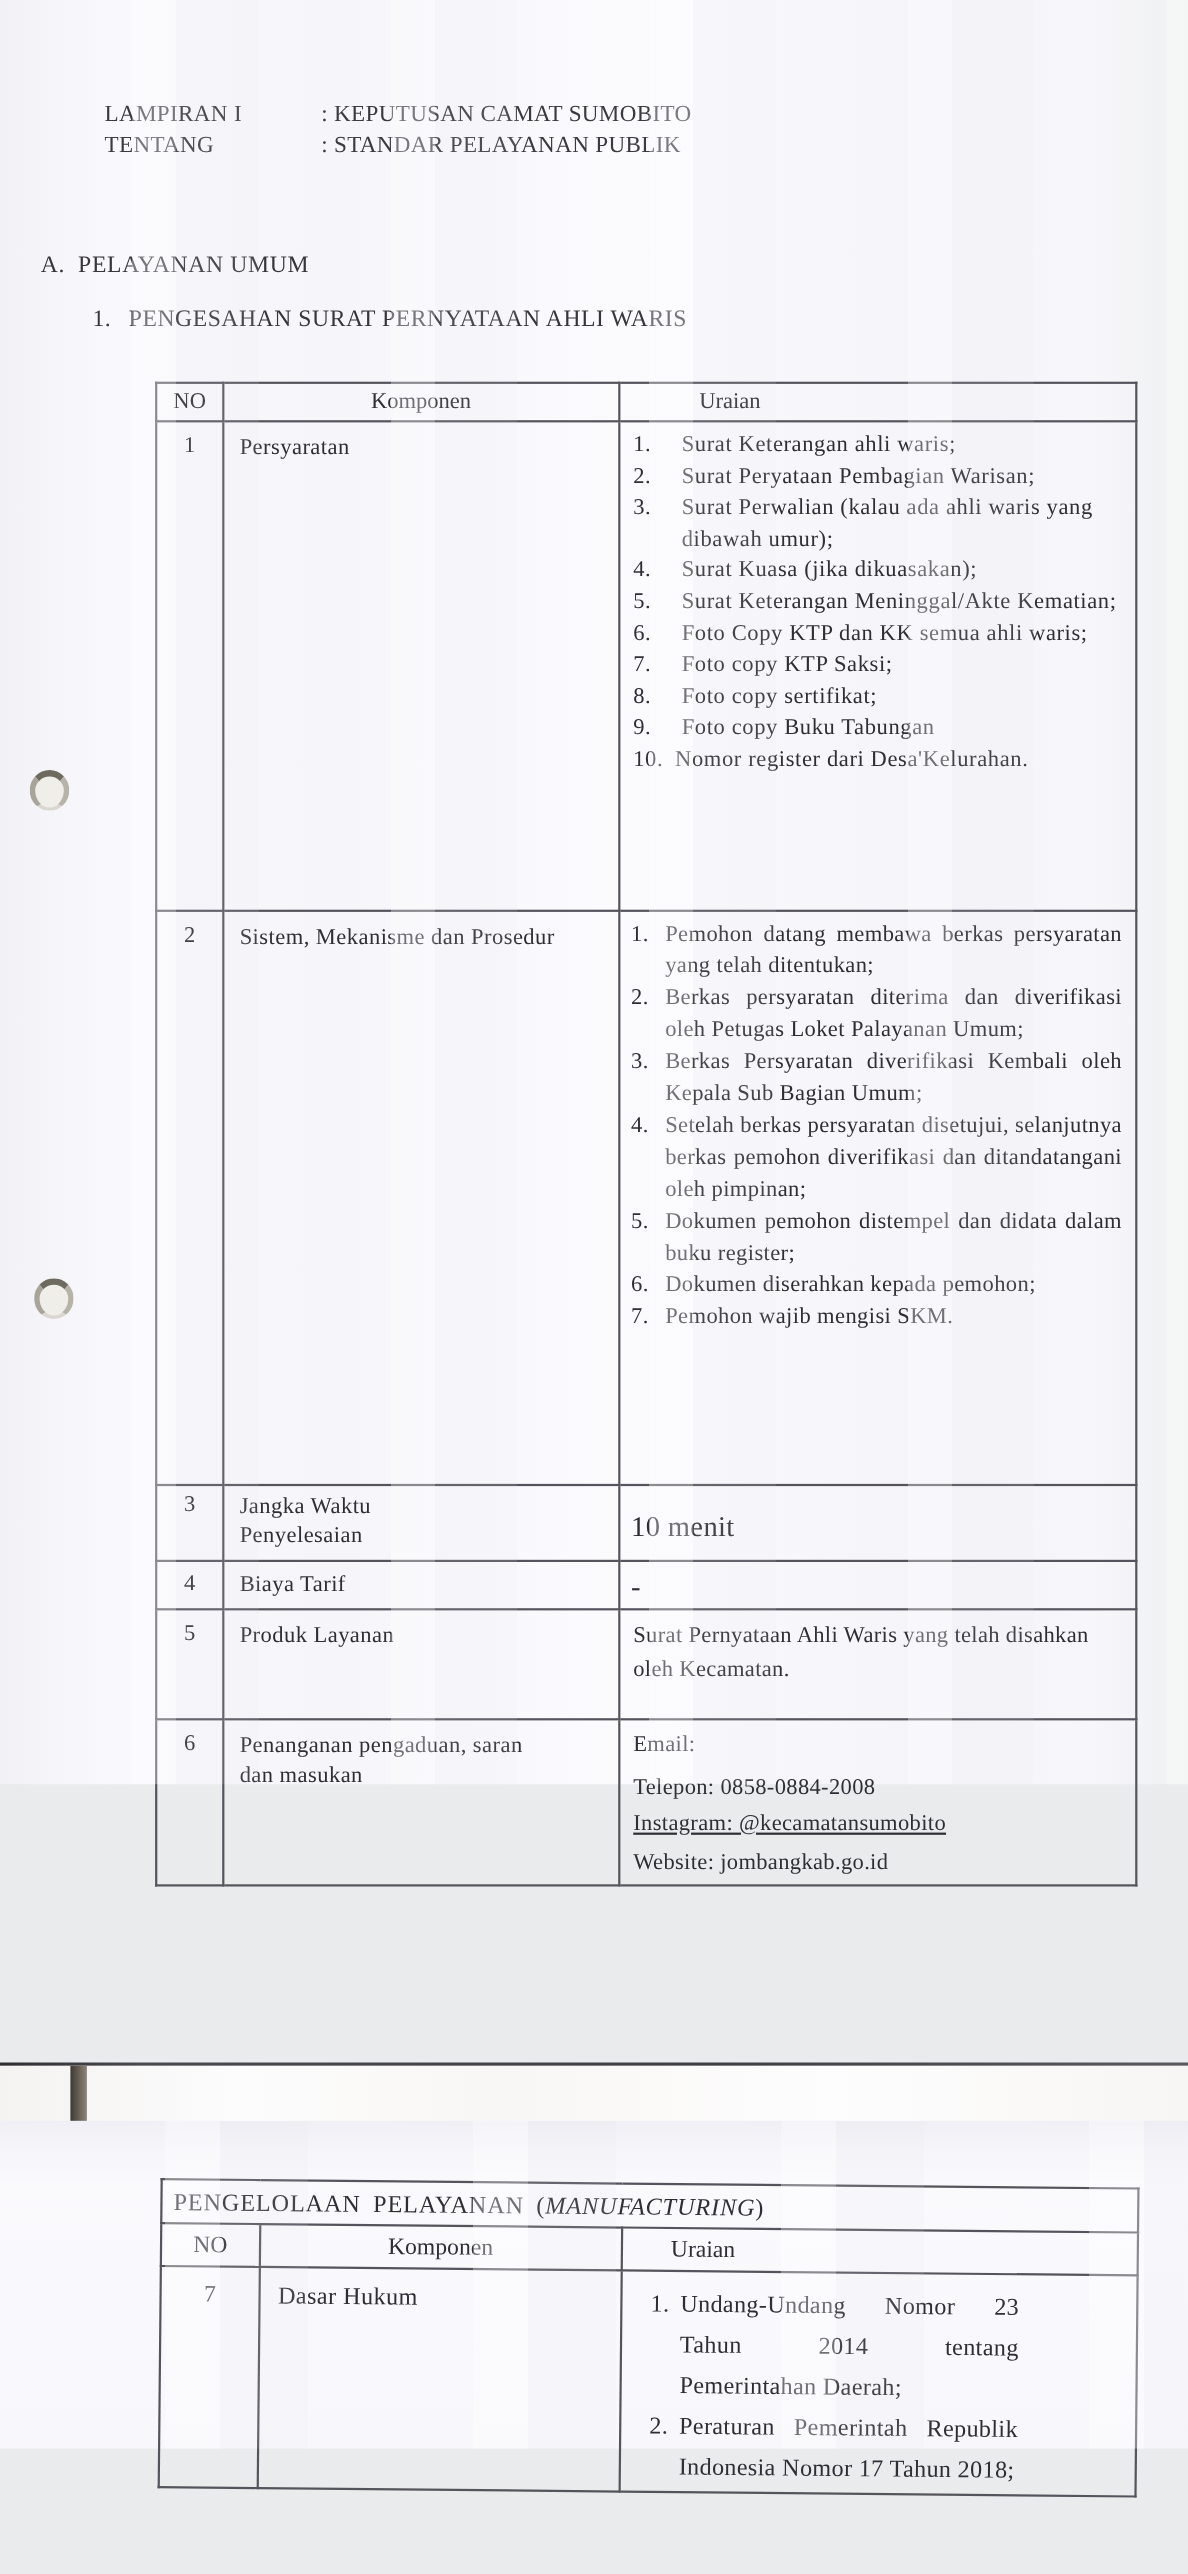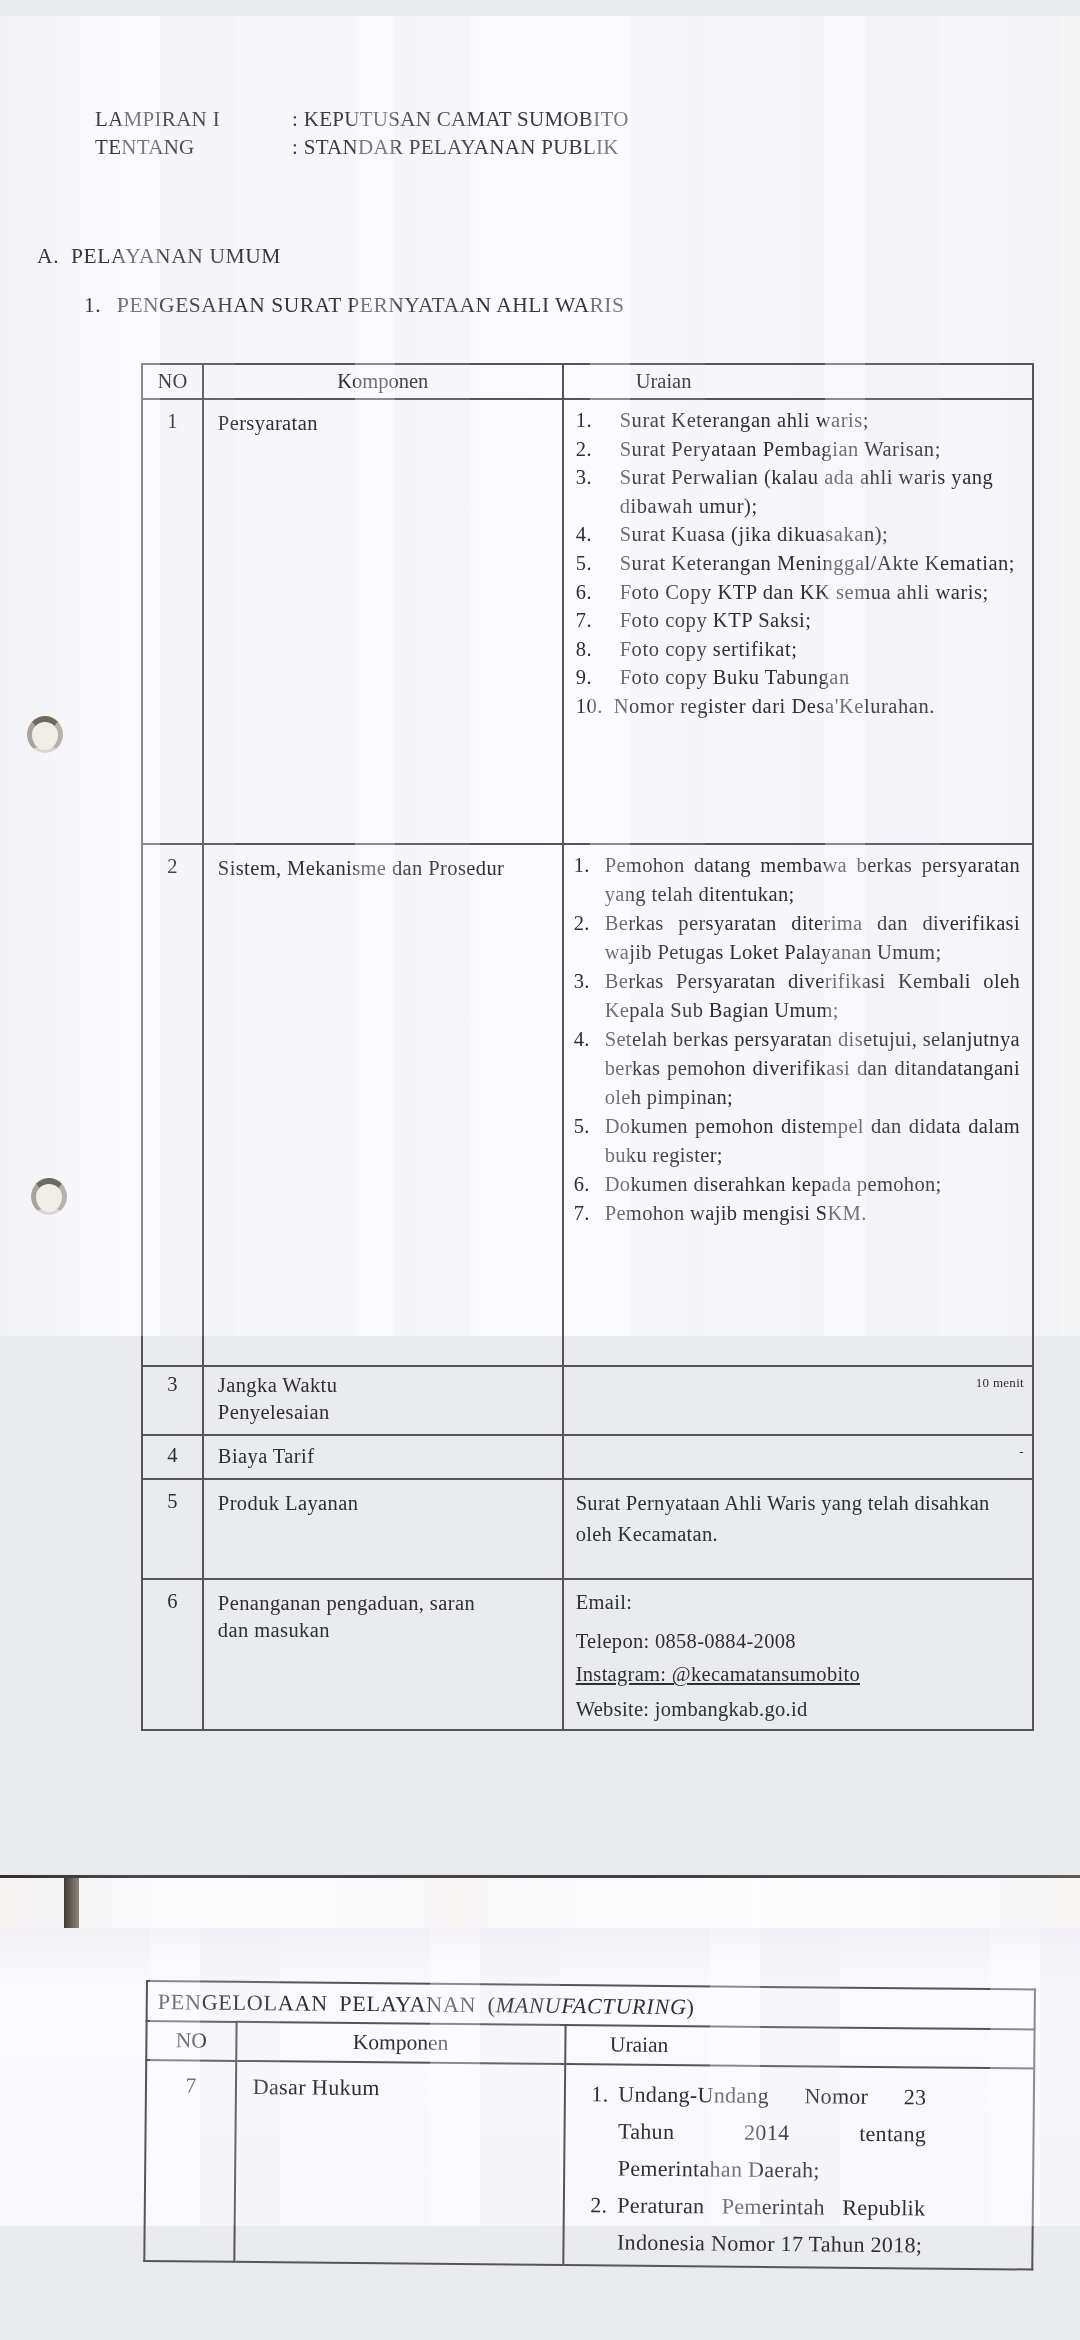--- a/index.html
+++ b/index.html
@@ -5,21 +5,21 @@
   html,body{margin:0;padding:0;}
   body{
     width:1080px;height:2340px;position:relative;overflow:hidden;
     background:#e9ebec;
     font-family:"Liberation Serif","DejaVu Serif",serif;
     color:#38363b;
     -webkit-font-smoothing:antialiased;
   }
   
   .page1{
-    position:absolute;left:0;top:16px;width:1080px;height:1320px;
+    position:absolute;left:0;top:0;width:1080px;height:1622px;
     background:linear-gradient(90deg,#f2f1f6 0%,#f9f8fc 9%,#f6f5fa 28%,#fbfafd 52%,#f5f4f9 78%,#f7f6fb 92%,#eff1f0 100%);
   }
   .page1::after{ 
     content:"";position:absolute;inset:0;pointer-events:none;opacity:.45;
     background:repeating-linear-gradient(90deg,rgba(255,255,255,0) 0 120px,rgba(255,255,255,.7) 120px 160px,rgba(228,228,236,.25) 160px 235px);
   }
   .doc-header{position:absolute;left:95px;top:90px;font-size:21px;letter-spacing:.3px;color:#3c3a40;}
   .doc-header .hrow{display:flex;line-height:27.5px;}
   .doc-header .hlabel{width:197px;flex:none;}
   .heading-a{position:absolute;left:37px;top:228px;font-size:21.5px;letter-spacing:.6px;display:flex;}
@@ -40,21 +40,21 @@
   .komp-inner.w280{width:280px;}
   
   .oli{display:flex;line-height:28.6px;letter-spacing:.55px;}
   .oli .n{width:44px;flex:none;padding-left:4px;}
   .oli .t{flex:1;}
   
   .oli2{display:flex;line-height:29px;letter-spacing:.35px;}
   .oli2 .n{width:31px;flex:none;padding-left:2px;}
   .oli2 .t{flex:1;text-align:justify;padding-right:4px;}
   .ur-head{text-align:left;padding-left:72px;}
-  .ur-simple{padding:8px 8px 4px 10px;font-size:13px;letter-spacing:.3px;text-align:right;}
+  .ur-simple{padding:22px 8px 4px 10px;font-size:26px;letter-spacing:.3px;}
   .ur-lines{padding:8px 15px 6px 12px;font-size:20.5px;letter-spacing:.3px;line-height:28px;}
   .ur-lines .l0{margin-bottom:11px;}
   .ur-lines .l1{margin-bottom:5px;}
   .ur-lines .l2{margin-bottom:7px;text-decoration:underline;}
   .it{font-style:italic;}
   
   .hole{position:absolute;width:36px;height:37px;border-radius:50%;
     background:#efeee9;
     border-top:6px solid #6e6a60;border-left:5px solid #a8a49a;border-right:5px solid #b7b3a9;border-bottom:3px solid #d9d7d0;
     box-sizing:border-box;}
@@ -176,21 +176,21 @@
       <td class="komp-cell">
             <div class="komp-inner">Sistem, Mekanisme dan Prosedur</div>
           </td>
       <td class="ur-cell">
         <div class="oli2">
               <span class="n">1.</span>
               <span class="t">Pemohon datang membawa berkas persyaratan yang telah ditentukan;</span>
             </div>
         <div class="oli2">
               <span class="n">2.</span>
-              <span class="t">Berkas persyaratan diterima dan diverifikasi wajib Petugas Loket Palayanan Umum;</span>
+              <span class="t">Berkas persyaratan diterima dan diverifikasi oleh Petugas Loket Palayanan Umum;</span>
             </div>
         <div class="oli2">
               <span class="n">3.</span>
               <span class="t">Berkas Persyaratan diverifikasi Kembali oleh Kepala Sub Bagian Umum;</span>
             </div>
         <div class="oli2">
               <span class="n">4.</span>
               <span class="t">Setelah berkas persyaratan disetujui, selanjutnya berkas pemohon diverifikasi dan ditandatangani oleh pimpinan;</span>
             </div>
         <div class="oli2">

